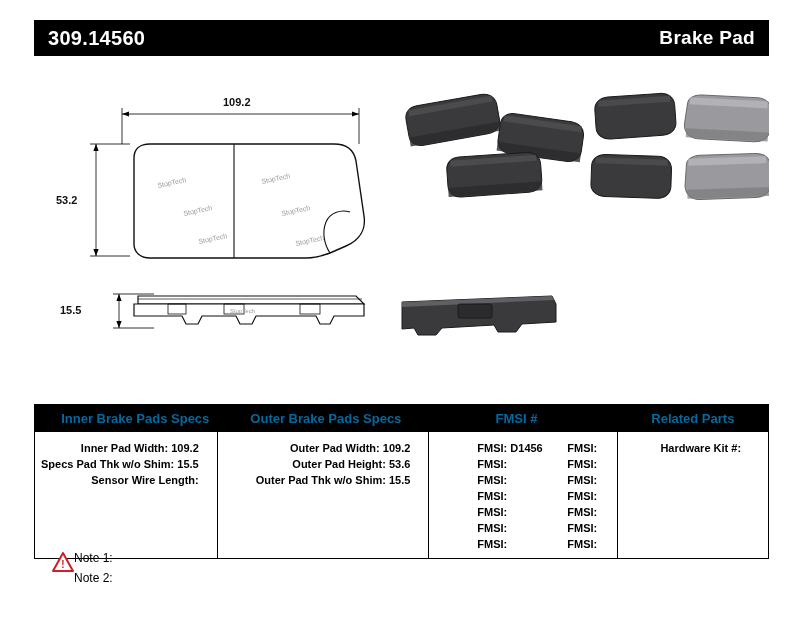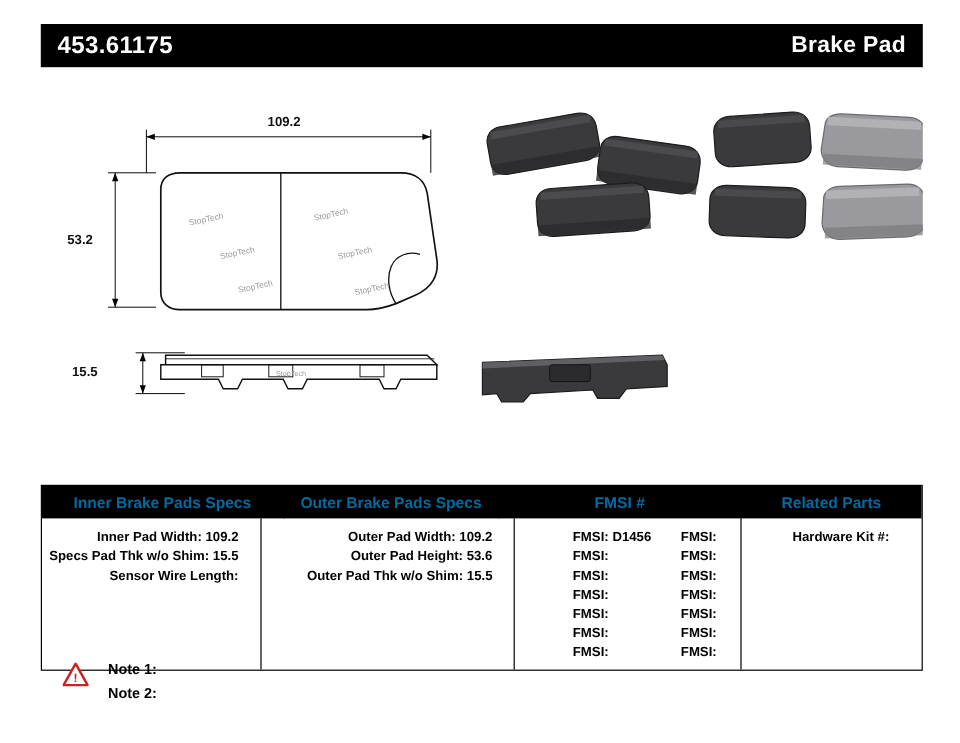--- a/index.html
+++ b/index.html
@@ -134,38 +134,38 @@
     top: 548px;
     width: 300px;
   }
   .note-row {
     display: flex;
     align-items: center;
     height: 20px;
   }
   .note-label {
     font-size: 12px;
-    font-weight: bold;
-    margin-left: 38px;
+    font-weight: normal;
+    margin-left: 22px;
   }
   .warn-icon {
     position: absolute;
     left: 0;
     top: 4px;
     width: 22px;
     height: 20px;
   }
 </style>
 </head>
 <body>
 
 <div class="page">
 
   <div class="header">
-    <span class="part-number">453.61175</span>
+    <span class="part-number">309.14560</span>
     <span class="doc-type">Brake Pad</span>
   </div>
 
   <div class="drawings">
 
     <svg width="735" height="320" viewBox="0 0 735 320">
 
       <g stroke="#000" stroke-width="0.8" fill="none">
         <line x1="88" y1="48" x2="325" y2="48"></line>
         <polygon points="88,48 95,45.4 95,50.6" fill="#000" stroke="none"></polygon>

